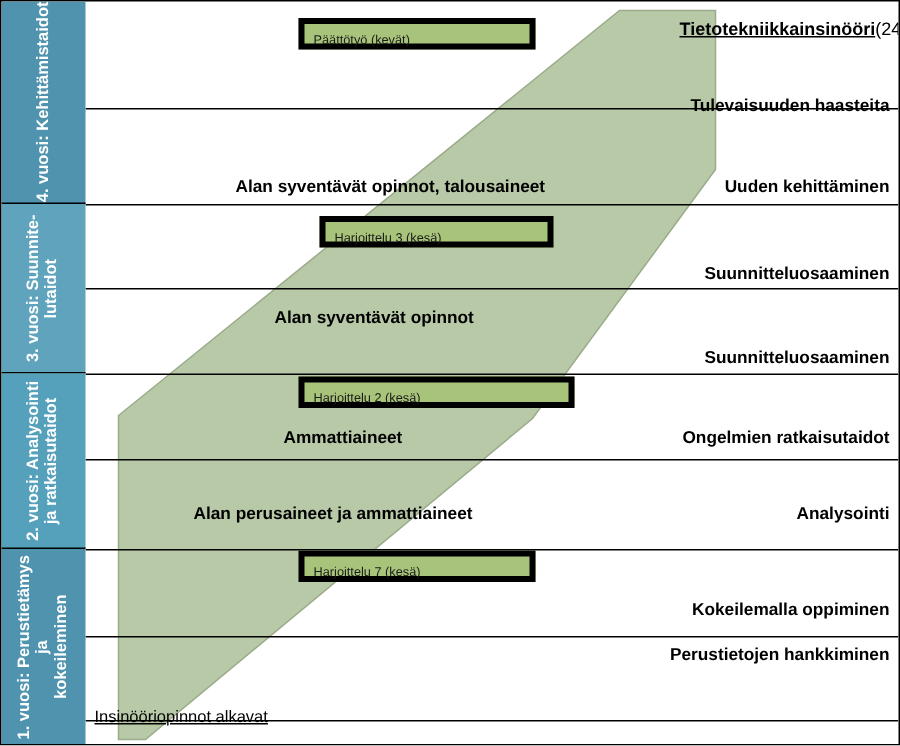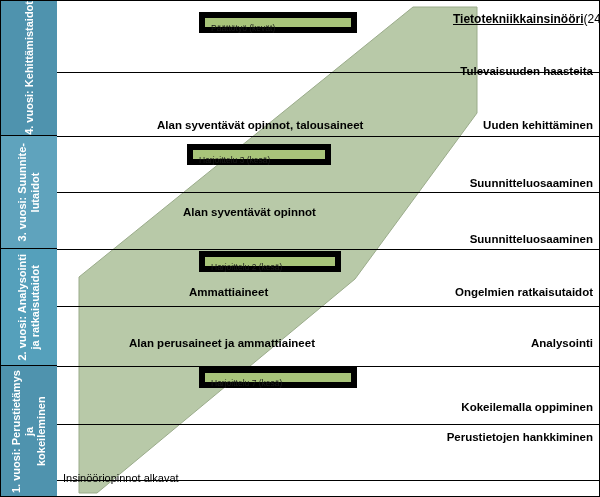--- a/index.html
+++ b/index.html
@@ -67,21 +67,21 @@
     left: 0;
     top: 0;
     width: 544px;
     height: 496px;
     pointer-events: none;
   }
   
   .gbox {
     position: absolute;
     background: #a8c47a;
-    border: 6px solid #000000;
+    border: 4px solid #000000;
     font-size: 8.5px;
     color: #1a1a1a;
     padding: 3px 6px;
     box-sizing: border-box;
     height: 21px;
     line-height: 15px;
     white-space: nowrap;
   }
   
   .lbl {
@@ -91,21 +91,21 @@
     white-space: nowrap;
   }
   .lbl.bold { font-weight: bold; }
   .lbl.right { text-align: center; }
   .title-underline {
     text-decoration: underline;
     font-weight: bold;
     font-size: 12px;
   }
   .title-rest { font-weight: normal; font-size: 12px; }
-  .underline { }
+  .underline { text-decoration: underline; }
 </style>
 </head>
 <body>
 
 <div id="root">
 
   <div class="yearcol y4">
     <span class="vtext">4. vuosi: Kehittämistaidot</span>
   </div>
   <div class="yearcol y3">
@@ -135,22 +135,22 @@
     <div class="hline" style="top:305px;"></div>
     <div class="hline" style="top:365px;"></div>
     <div class="hline" style="top:423px;"></div>
     <div class="hline" style="top:479px;"></div>
 
     <div class="lbl" style="left:396px; top:11px;">
       <span class="title-underline">Tietotekniikkainsinööri</span><span class="title-rest">(240 op)</span>
     </div>
 
     <div class="gbox" style="left:142px; top:11px; width:158px;">Päättötyö (kevät)</div>
-    <div class="gbox" style="left:130px; top:143px; width:144px;">Harjoittelu 3 (kesä)</div>
-    <div class="gbox" style="left:142px; top:250px; width:142px;">Harjoittelu 2 (kesä)</div>
+    <div class="gbox" style="left:156px; top:143px; width:156px;">Harjoittelu 3 (kesä)</div>
+    <div class="gbox" style="left:142px; top:250px; width:184px;">Harjoittelu 2 (kesä)</div>
     <div class="gbox" style="left:142px; top:366px; width:158px;">Harjoittelu 7 (kesä)</div>
 
     <div class="lbl bold" style="left:100px; top:118px;">Alan syventävät opinnot, talousaineet</div>
     <div class="lbl bold" style="left:126px; top:205px;">Alan syventävät opinnot</div>
     <div class="lbl bold" style="left:132px; top:285px;">Ammattiaineet</div>
     <div class="lbl bold" style="left:72px; top:336px;">Alan perusaineet ja ammattiaineet</div>
 
     <div class="lbl bold right" style="right:6px; top:64px;">Tulevaisuuden haasteita</div>
     <div class="lbl bold right" style="right:6px; top:118px;">Uuden kehittäminen</div>
     <div class="lbl bold right" style="right:6px; top:176px;">Suunnitteluosaaminen</div>

